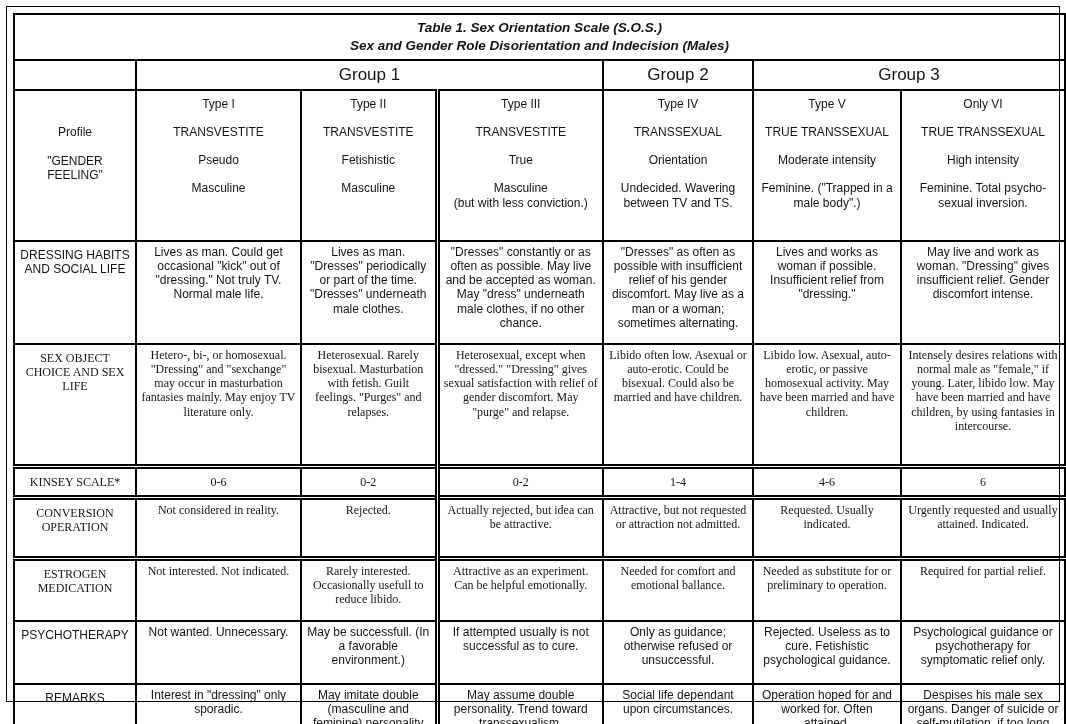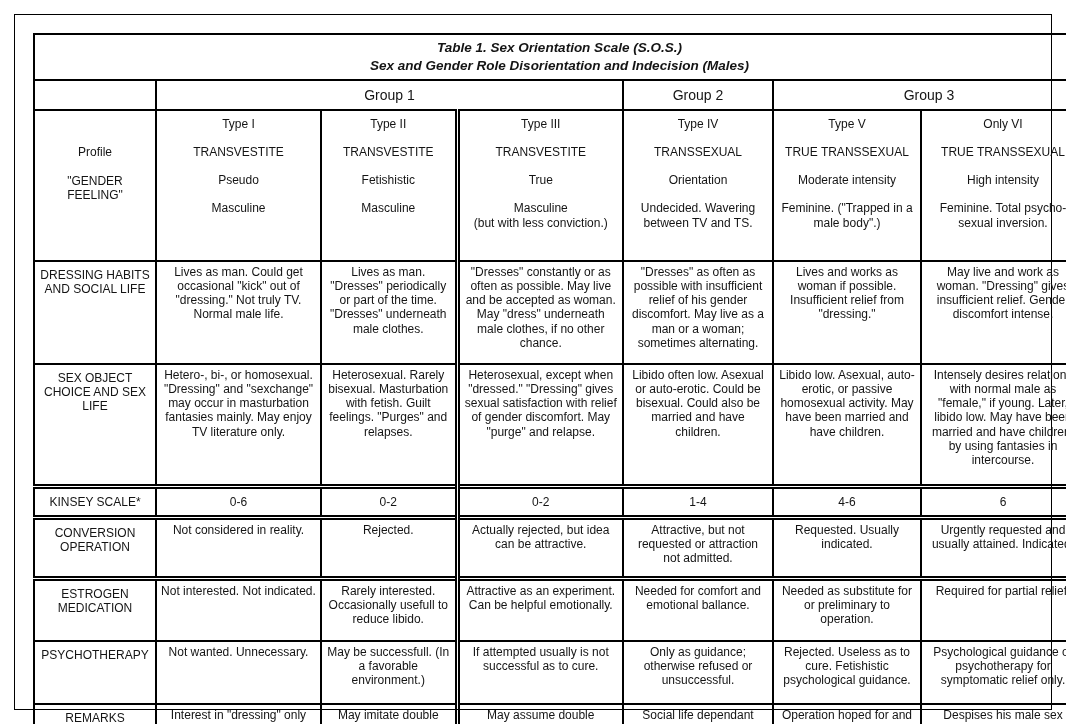--- a/index.html
+++ b/index.html
@@ -1,33 +1,33 @@
 <!DOCTYPE html>
 <html><head>
 <meta charset="utf-8">
 <style>
   html,body{margin:0;padding:0;background:#fff;}
   body{width:1066px;height:724px;font-family:"Liberation Sans","DejaVu Sans",sans-serif;color:#141414;}
-  .frame{margin:14px;border:1px solid #000;padding:18px;height:696px;box-sizing:border-box;}
+  .frame{margin:6px;border:1px solid #000;padding:6px;height:696px;box-sizing:border-box;}
   table.sos{border-collapse:collapse;width:100%;table-layout:fixed;border:2px solid #000;}
   td{border:2px solid #000;vertical-align:top;padding:3px 4px;font-size:12px;line-height:1.18;text-align:center;overflow:hidden;}
   tr.r-title td{height:38px;vertical-align:middle;border-bottom:2px solid #000;}
   .title-line{font-weight:bold;font-style:italic;font-size:13.5px;line-height:1.35;}
-  tr.r-group td{height:22px;vertical-align:middle;font-size:14px;}
+  tr.r-group td{height:22px;vertical-align:middle;font-size:17px;}
   tr.r-profile td{height:112px;}
   tr.r-dressing td{height:92px;}
-  tr.r-sexobj td{height:110px;}
+  tr.r-sexobj td{height:110px;font-family:Liberation Serif, serif;}
   tr.r-kinsey td{height:20px;vertical-align:middle;}
   tr.r-conversion td{height:47px;}
   tr.r-estrogen td{height:50px;}
   tr.r-psycho td{height:52px;}
   tr.r-remarks td{height:66px;}
   
   td.dbl-left{border-left:5px double #000;}
-  tr.dbl-top td{border-top:5px double #000;}
+  tr.dbl-top td{border-top:5px double #000;font-family:Liberation Serif, serif;}
   .rowlabel{text-transform:none;}
   .typecell div{margin-bottom:14px;}
   .typecell div:last-child{margin-bottom:0;}
   .typecell{padding-top:6px;}
   .profile-label{padding-top:34px;border-radius:15px;}
   .profile-label div{margin-bottom:15px;}
   .prewrap{white-space:pre-line;}
   .rl-pad{padding-top:6px;border-radius:8px;}
 </style>
 </head>

